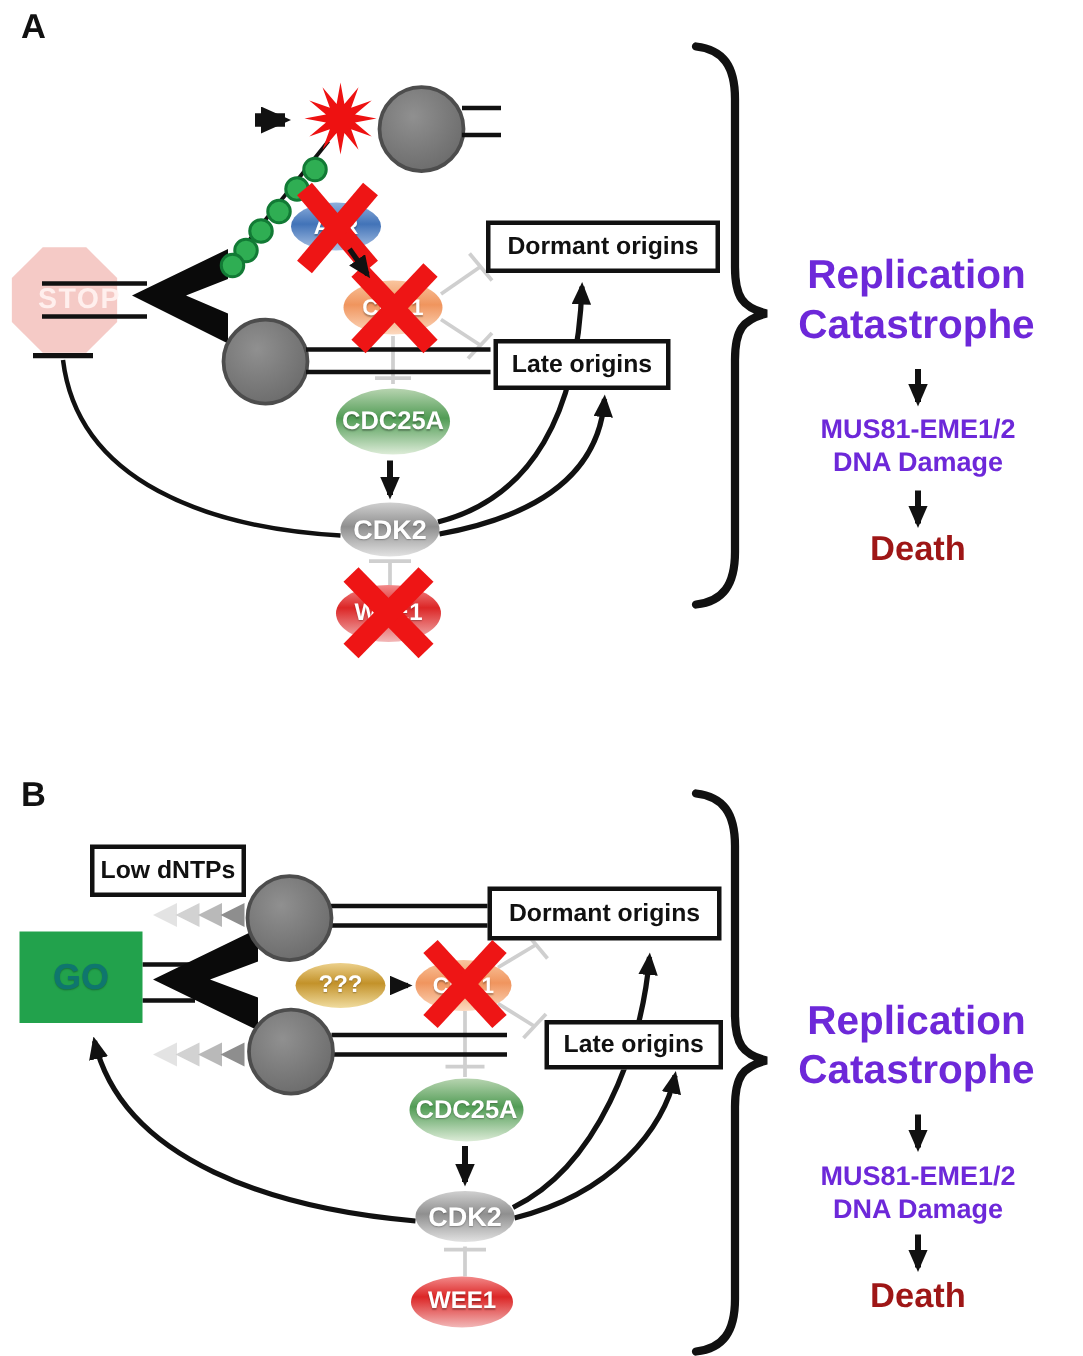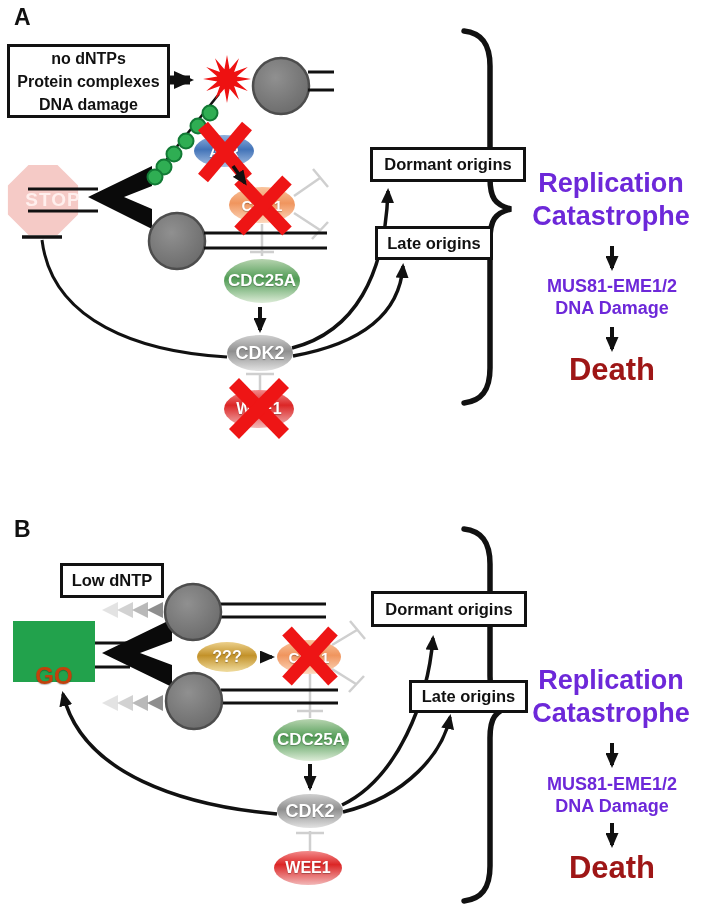--- a/index.html
+++ b/index.html
@@ -10,32 +10,32 @@
   svg.layer { position:absolute; left:0; top:0; }
   .z1 { z-index:1; }
   .z3 { z-index:3; }
   .panel-letter { position:absolute; font-weight:bold; font-size:23px; color:#111; z-index:2; }
   .box {
     position:absolute; background:#fff; border:3px solid #111; box-sizing:border-box;
     display:flex; align-items:center; justify-content:center; text-align:center;
     font-weight:bold; color:#111; z-index:2;
   }
   .stress-box { flex-direction:column; font-size:16px; line-height:23px; }
-  .origin-box { font-size:16.5px;margin-left:46px; }
+  .origin-box { font-size:16.5px; }
   .node-label {
     position:absolute; display:flex; align-items:center; justify-content:center;
     color:#fff; font-weight:bold; z-index:2; text-shadow:0 1px 1px rgba(0,0,0,0.28);
     white-space:nowrap;
   }
   .stop-label { color:rgba(255,242,240,0.92); letter-spacing:1px; text-shadow:none; }
-  .go-label { font-size:24px; color:#c2410c;margin-top:24px; }
+  .go-label { font-size:24px; color:#0f766e; }
   .outcome { position:absolute; z-index:2; text-align:center; color:#6d28d9; font-weight:bold; }
   .repcat { font-size:27px; line-height:33px; }
   .mediator { font-size:18px; line-height:22px; }
-  .death { font-size:31px; color:#9e1616; }
+  .death { font-size:23px; color:#9e1616; }
 </style>
 </head>
 <body>
 
 <div id="fig">
 
   <svg class="layer z1" width="722" height="904" viewBox="0 0 722 904">
     <defs>
       <marker id="ah" markerUnits="userSpaceOnUse" markerWidth="15" markerHeight="13" refX="12" refY="6.5" orient="auto">
           <path d="M0,0 L15,6.5 L0,13 Z" fill="#111"></path>
@@ -207,25 +207,20 @@
       <line x1="612" y1="743" x2="612" y2="765" stroke="#111" stroke-width="4" marker-end="url(#ah)"></line>
       <line x1="612" y1="823" x2="612" y2="845" stroke="#111" stroke-width="4" marker-end="url(#ah)"></line>
 
       <path d="M464,529 C482,531 490,542 490,564 L490,676 C490,696 495,703 511,707 C495,711 490,718 490,738 L490,866 C490,888 482,899 464,901" fill="none" stroke="#111" stroke-width="5.5" stroke-linecap="round"></path>
     </g>
   </svg>
 
   <div class="panel-letter" style="left:14px; top:4px;">A</div>
   <div class="panel-letter" style="left:14px; top:516px;">B</div>
 
-  <div class="box stress-box" style="left:7px; top:44px; width:163px; height:74px;">
-    <div>no dNTPs</div>
-    <div>Protein complexes</div>
-    <div>DNA damage</div>
-  </div>
 
   <div class="box origin-box" style="left:324px; top:147px; width:156px; height:35px;">Dormant origins</div>
   <div class="box origin-box" style="left:329px; top:226px; width:118px; height:34px;">Late origins</div>
 
   <div class="node-label stop-label" style="left:8px; top:189px; width:90px; height:22px; font-size:19px;">STOP</div>
   <div class="node-label" style="left:194px; top:139px; width:60px; height:24px; font-size:15px;">ATR</div>
   <div class="node-label" style="left:229px; top:194px; width:66px; height:22px; font-size:15px;">CHK1</div>
   <div class="node-label" style="left:222px; top:269px; width:80px; height:24px; font-size:17px;">CDC25A</div>
   <div class="node-label" style="left:227px; top:341px; width:66px; height:24px; font-size:18px;">CDK2</div>
   <div class="node-label" style="left:224px; top:398px; width:70px; height:22px; font-size:16px;">WEE1</div>
@@ -233,21 +228,21 @@
   <div class="outcome repcat" style="left:500px; top:167px; width:222px;">
     <div>Replication</div>
     <div>Catastrophe</div>
   </div>
   <div class="outcome mediator" style="left:507px; top:275px; width:210px;">
     <div>MUS81-EME1/2</div>
     <div>DNA Damage</div>
   </div>
   <div class="outcome death" style="left:507px; top:352px; width:210px;">Death</div>
 
-  <div class="box stress-box" style="left:60px; top:563px; width:104px; height:35px; font-size:16.5px;">Low dNTP</div>
+  <div class="box stress-box" style="left:60px; top:563px; width:104px; height:35px; font-size:16.5px;">Low dNTPs</div>
 
   <div class="box origin-box" style="left:325px; top:591px; width:156px; height:36px;">Dormant origins</div>
   <div class="box origin-box" style="left:363px; top:680px; width:119px; height:33px;">Late origins</div>
 
   <div class="node-label go-label" style="left:13px; top:621px; width:82px; height:61px;">GO</div>
   <div class="node-label" style="left:197px; top:646px; width:60px; height:22px; font-size:16px;">???</div>
   <div class="node-label" style="left:276px; top:646px; width:66px; height:22px; font-size:15px;">CHK1</div>
   <div class="node-label" style="left:271px; top:728px; width:80px; height:24px; font-size:17px;">CDC25A</div>
   <div class="node-label" style="left:277px; top:799px; width:66px; height:24px; font-size:18px;">CDK2</div>
   <div class="node-label" style="left:273px; top:857px; width:70px; height:22px; font-size:16px;">WEE1</div>

